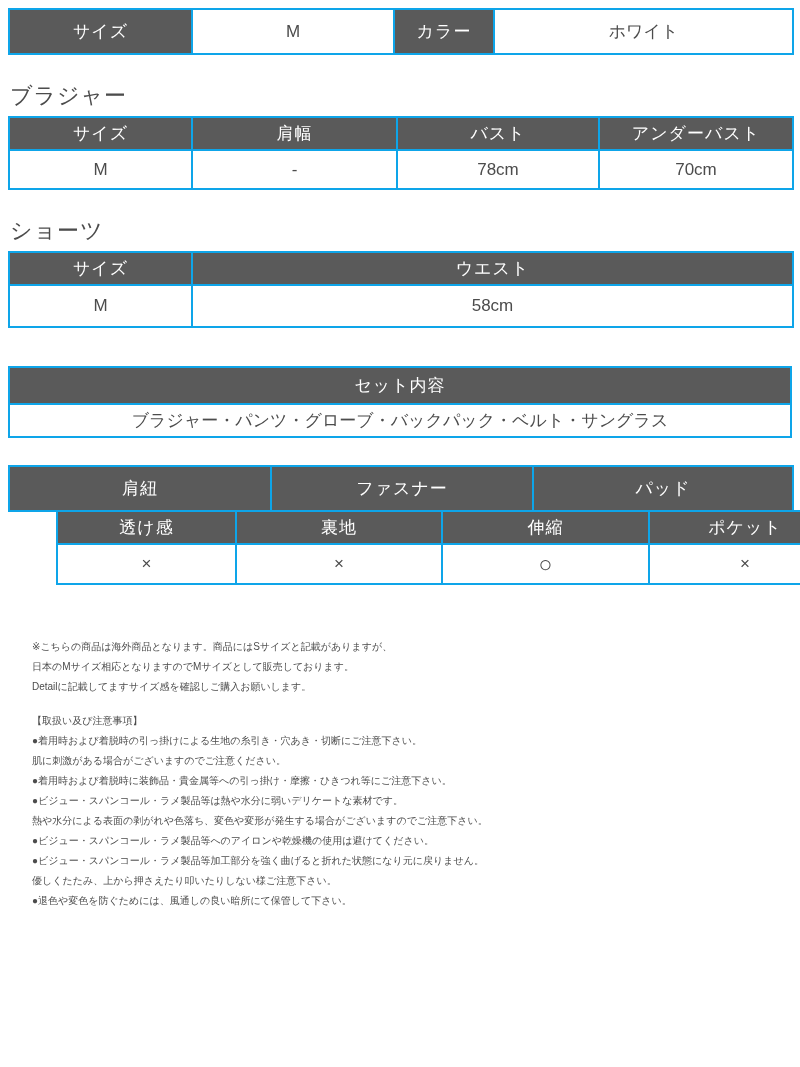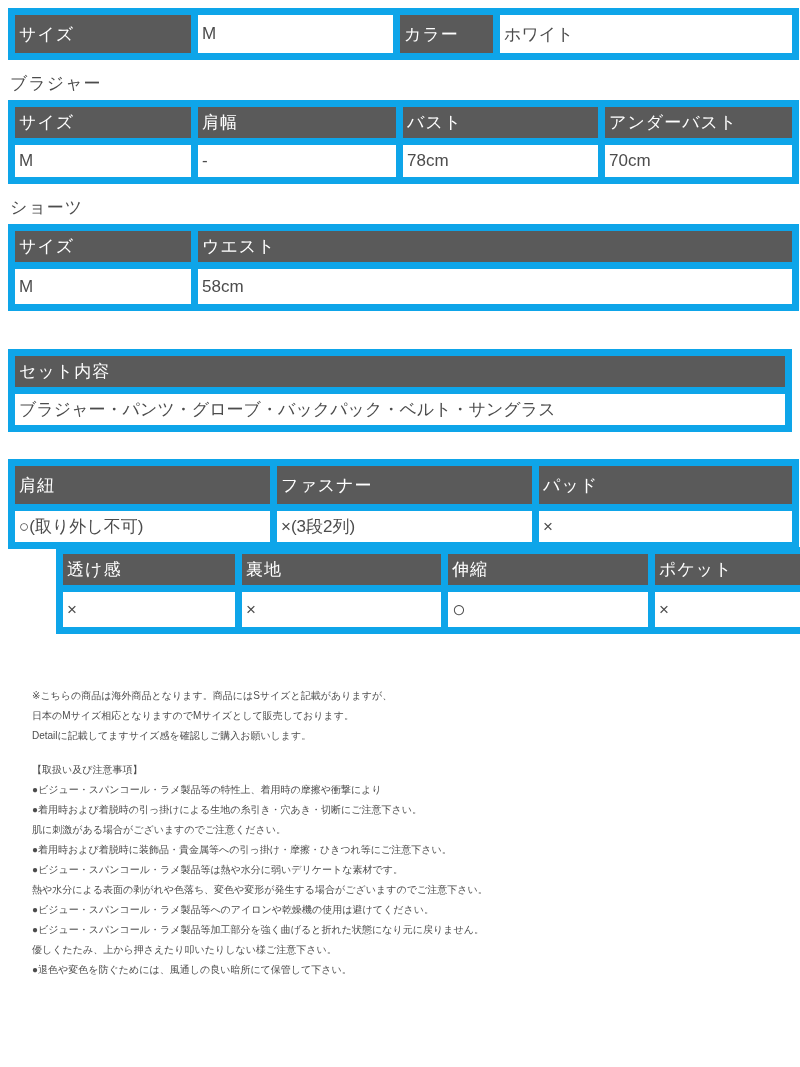--- a/index.html
+++ b/index.html
@@ -12,37 +12,38 @@
     overflow: hidden;
   }
   .page { padding: 8px; }
 
   table {
     border-collapse: collapse;
     width: 784px;
     table-layout: fixed;
   }
   td {
-    border: 7px solid #0ea5e9;
+    border: 2px solid #0ea5e9;
+    text-align: center;
     vertical-align: middle;
     padding: 4px;
     font-size: 17px;
     overflow: hidden;
     white-space: nowrap;
   }
   td.hdr { background: #5a5a5a; color: #ffffff; letter-spacing: 1px; }
   td.val { background: #ffffff; color: #4c4c4c; }
   td.big { font-size: 23px; }
 
   .spec-table tr { height: 45px; }
 
   .section-label {
-    font-size: 17px;
+    font-size: 22px;
     color: #4c4c4c;
-    margin: 12px 0 5px 2px;
+    margin: 26px 0 5px 2px;
     letter-spacing: 1px;
   }
   .bra-table tr.h-row { height: 28px; }
   .bra-table tr.v-row { height: 39px; }
 
   .shorts-table tr.h-row { height: 28px; }
   .shorts-table tr.v-row { height: 42px; }
 
   .set-table { margin-top: 38px; }
   .set-table tr.h-row { height: 37px; }
@@ -145,25 +146,20 @@
         <col style="width:262px">
         <col style="width:262px">
         <col style="width:260px">
       </colgroup>
     <tbody>
         <tr class="h-row">
       <td class="hdr">肩紐</td>
       <td class="hdr">ファスナー</td>
       <td class="hdr">パッド</td>
     </tr>
-    <tr class="v-row">
-      <td class="val">○(取り外し不可)</td>
-      <td class="val">×(3段2列)</td>
-      <td class="val">×</td>
-    </tr>
   </tbody>
     </table>
 
   <table class="feat-bottom">
     <colgroup>
         <col style="width:179px">
         <col style="width:206px">
         <col style="width:207px">
         <col style="width:192px">
       </colgroup>
@@ -181,21 +177,20 @@
       <td class="val">×</td>
     </tr>
   </tbody>
     </table>
 
   <div class="notes">
     <div class="line">※こちらの商品は海外商品となります。商品にはSサイズと記載がありますが、</div>
     <div class="line">日本のMサイズ相応となりますのでMサイズとして販売しております。</div>
     <div class="line">Detailに記載してますサイズ感を確認しご購入お願いします。</div>
     <div class="line care-title">【取扱い及び注意事項】</div>
-    <div class="line">●ビジュー・スパンコール・ラメ製品等の特性上、着用時の摩擦や衝撃により</div>
     <div class="line">●着用時および着脱時の引っ掛けによる生地の糸引き・穴あき・切断にご注意下さい。</div>
     <div class="line">肌に刺激がある場合がございますのでご注意ください。</div>
     <div class="line">●着用時および着脱時に装飾品・貴金属等への引っ掛け・摩擦・ひきつれ等にご注意下さい。</div>
     <div class="line">●ビジュー・スパンコール・ラメ製品等は熱や水分に弱いデリケートな素材です。</div>
     <div class="line">熱や水分による表面の剥がれや色落ち、変色や変形が発生する場合がございますのでご注意下さい。</div>
     <div class="line">●ビジュー・スパンコール・ラメ製品等へのアイロンや乾燥機の使用は避けてください。</div>
     <div class="line">●ビジュー・スパンコール・ラメ製品等加工部分を強く曲げると折れた状態になり元に戻りません。</div>
     <div class="line">優しくたたみ、上から押さえたり叩いたりしない様ご注意下さい。</div>
     <div class="line">●退色や変色を防ぐためには、風通しの良い暗所にて保管して下さい。</div>
   </div>

